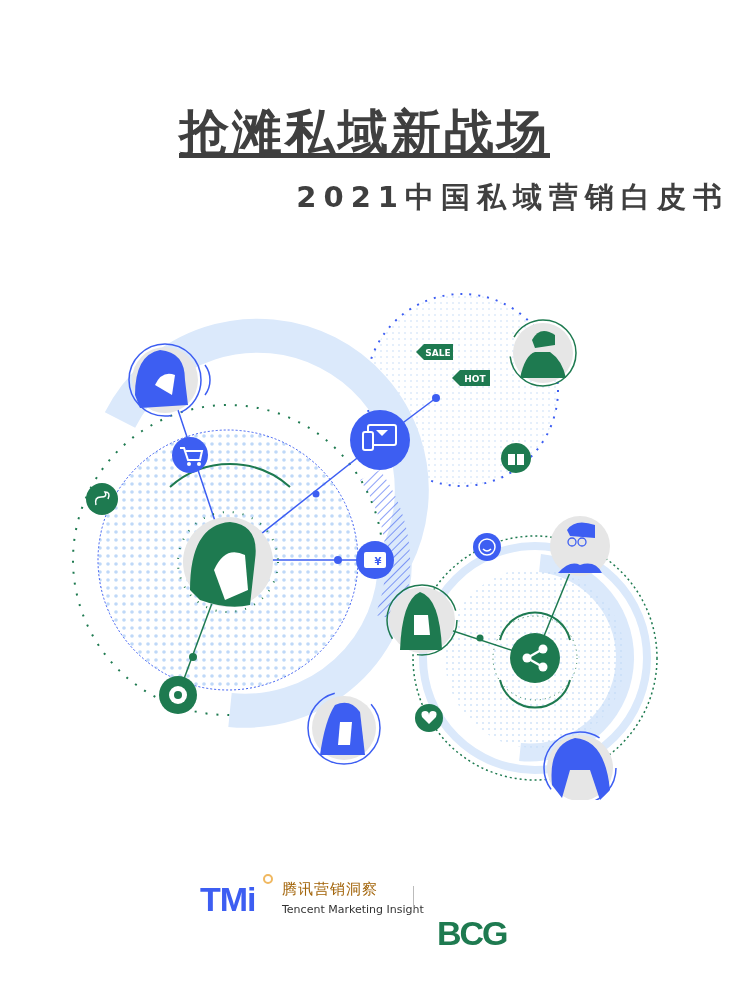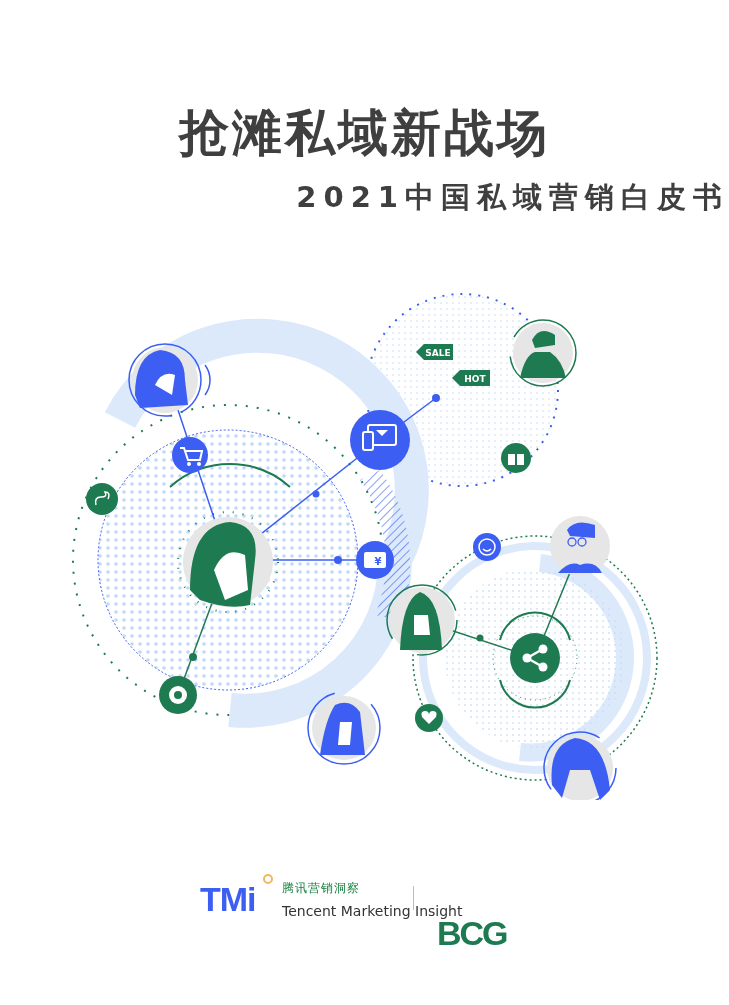--- a/index.html
+++ b/index.html
@@ -1,29 +1,29 @@
 <!DOCTYPE html>
 <html><head>
 <meta charset="utf-8">
 <style>
   html, body { margin:0; padding:0; background:#ffffff; }
   body { width:729px; height:1005px; position:relative; overflow:hidden;
          font-family:"DejaVu Sans", sans-serif; }
   .title { position:absolute; left:0; top:100px; width:729px; text-align:center;
-           font-size:50px; font-weight:bold; color:#3f3f3f; letter-spacing:3px; }
+           font-size:50px; font-weight:bold; color:#3f3f3f; letter-spacing:3px;text-decoration:underline; }
   .subtitle { position:absolute; left:0; top:178px; width:729px; text-align:right;
            font-size:29px; font-weight:bold; color:#3f3f3f; letter-spacing:7px; }
   svg.art { position:absolute; left:0; top:280px; }
   .footer { position:absolute; top:870px; left:0; width:583px; height:50px; }
   .tmi { position:absolute; left:200px; top:10px; font-family:"Liberation Sans", sans-serif;
          font-weight:900; font-size:34px; color:#3d5ef2; letter-spacing:-1px; }
   .tmi-dot { position:absolute; left:263px; top:4px; width:10px; height:10px; border-radius:50%;
          border:2px solid #f0b860; box-sizing:border-box; }
-  .tmi-cn { position:absolute; left:282px; top:10px; font-size:12px; color:#15803d; letter-spacing:1px; }
-  .tmi-en { position:absolute; left:282px; top:33px; font-size:14px; color:#333; }
+  .tmi-cn { position:absolute; left:282px; top:10px; font-size:15px; color:#a16207; letter-spacing:1px; }
+  .tmi-en { position:absolute; left:282px; top:33px; font-size:11px; color:#333; }
   .divider { position:absolute; left:413px; top:16px; width:1px; height:24px; background:#bbb; }
   .bcg { position:absolute; left:437px; top:8px; font-family:"Liberation Sans", sans-serif;
          font-weight:bold; font-size:34px; color:#1e7a50; letter-spacing:-2px;margin-top:36px; }
 </style>
 </head>
 <body>
 
 <div class="title">抢滩私域新战场</div>
 <div class="subtitle">2021中国私域营销白皮书</div>
 

